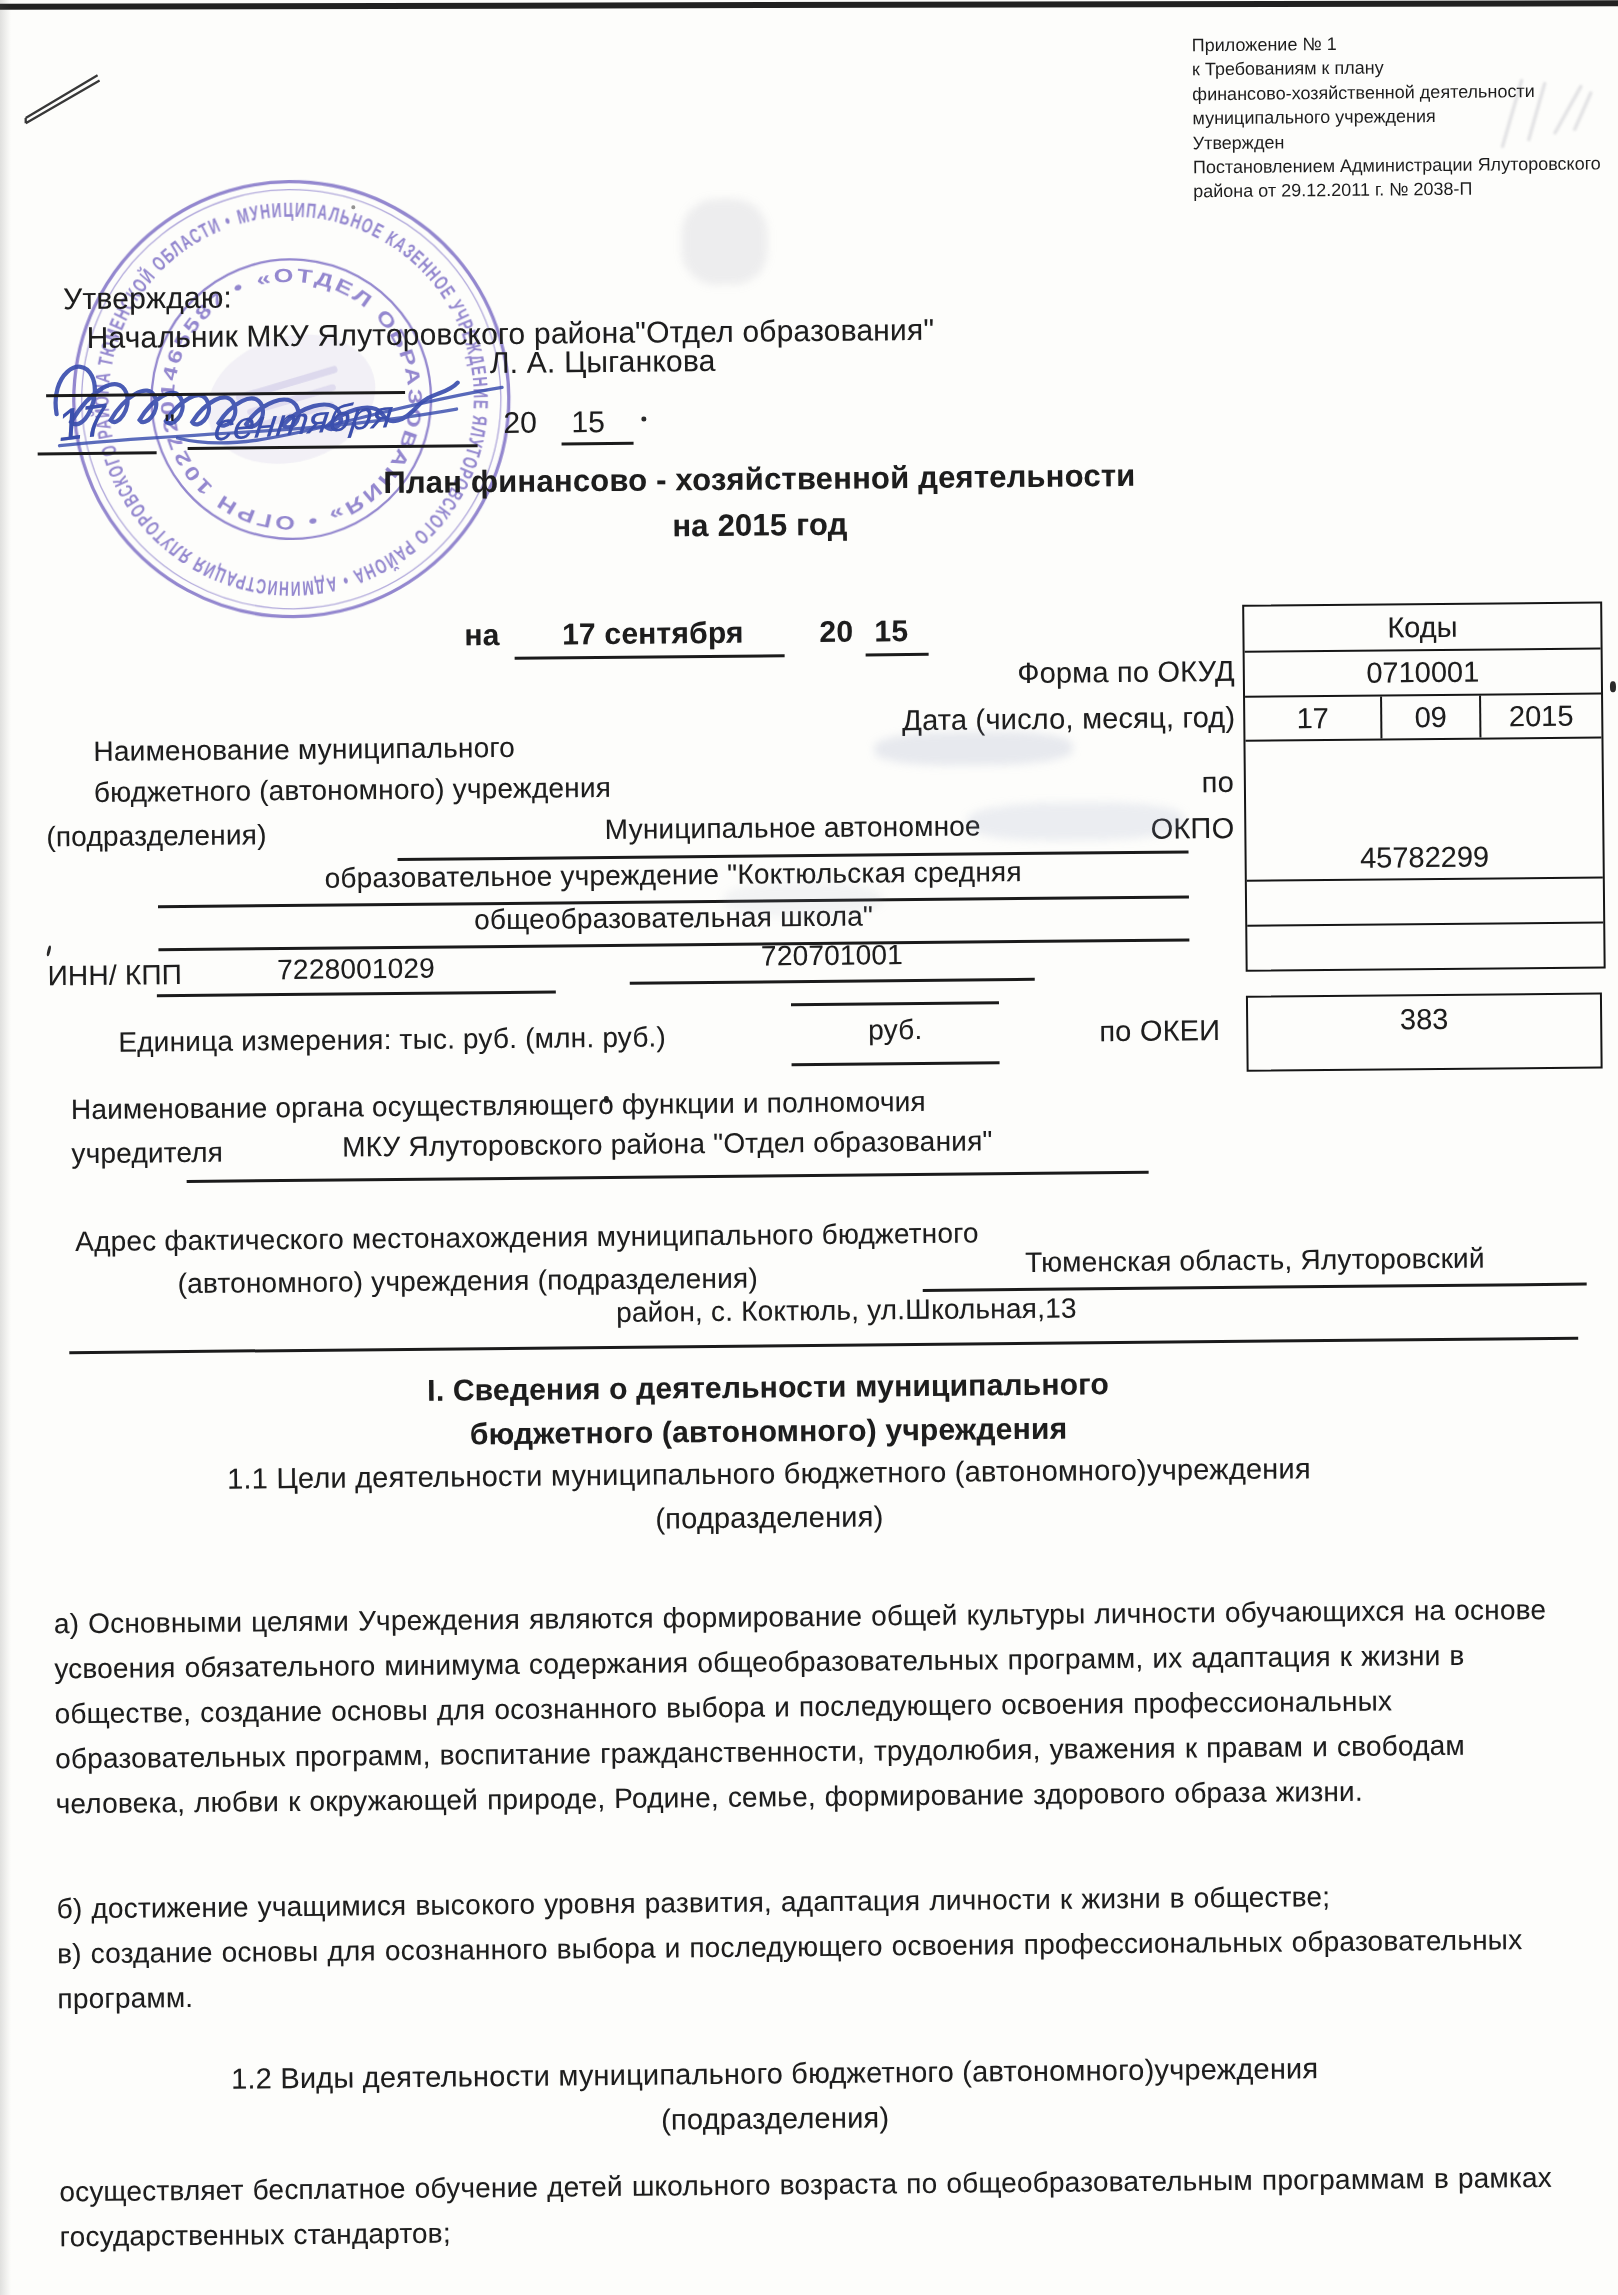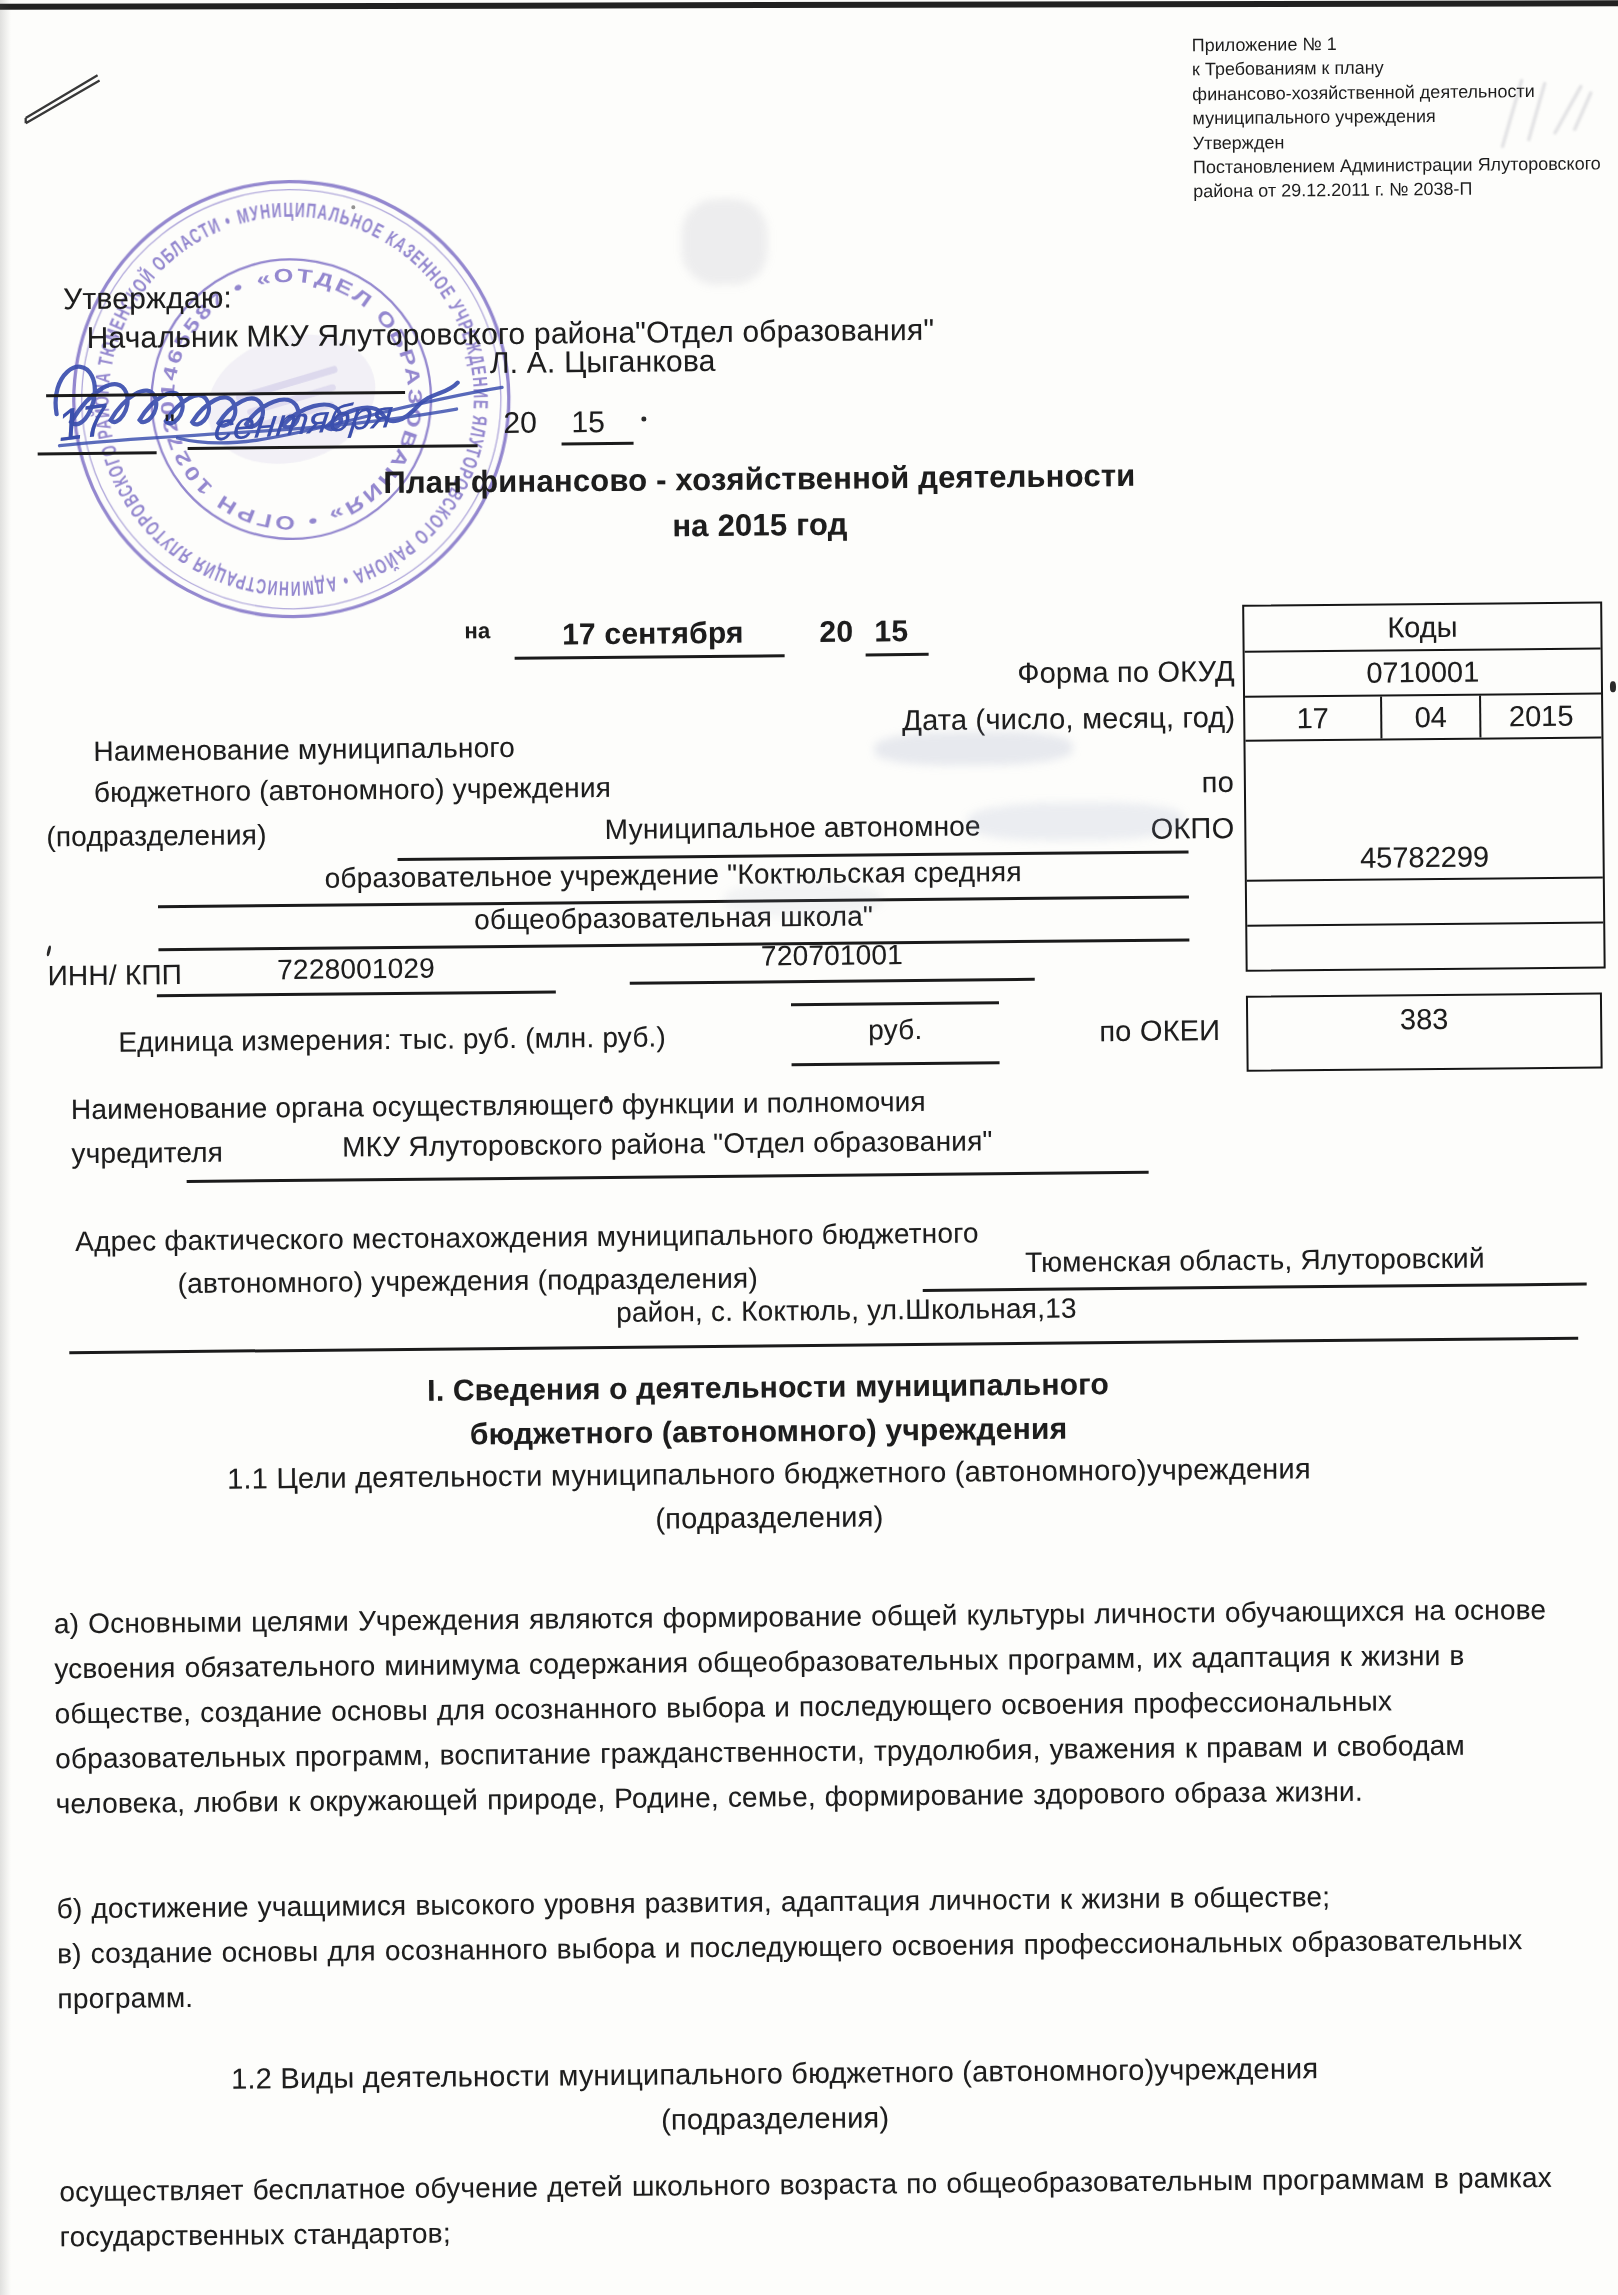--- a/index.html
+++ b/index.html
@@ -124,33 +124,33 @@
       <path d="M12,100 C130,132 280,62 505,28" fill="none" stroke="#3b4fae" stroke-width="5" stroke-linecap="round" opacity=".85"></path>
     </svg>
     <div class="t" style="left:502px;top:403px;font-size:30px;">20</div>
     <div class="t" style="left:570px;top:403px;font-size:30px;">15</div>
     <div class="ln" style="left:560px;top:440px;width:72px;"></div>
     <div class="speck" style="left:640px;top:415px;width:5.3px;height:5.3px;"></div>
 
     <div class="t c b" style="left:0;top:461px;width:1515px;font-size:31px;">План финансово - хозяйственной деятельности</div>
     <div class="t c b" style="left:0;top:507px;width:1515px;font-size:31px;">на 2015 год</div>
 
-    <div class="t b" style="left:461px;top:615px;font-size:22px;">на</div>
+    <div class="t b" style="left:461px;top:615px;font-size:30px;">на</div>
     <div class="t c b" style="left:521px;top:615px;width:257px;font-size:30px;">17 сентября</div>
     <div class="ln" style="left:511px;top:654px;width:270px;"></div>
     <div class="t b" style="left:816px;top:615px;font-size:30px;">20</div>
     <div class="t b" style="left:871px;top:615px;font-size:30px;">15</div>
     <div class="ln" style="left:862px;top:654px;width:63px;"></div>
 
     <div class="codes">
       <div class="c-row c-kody">Коды</div>
       <div class="c-row c-okud">0710001</div>
       <div class="c-row c-date">
         <div class="cell" style="width:135px;">17</div>
-        <div class="cell" style="width:97px;">04</div>
+        <div class="cell" style="width:97px;">09</div>
         <div class="cell" style="flex:1;">2015</div>
       </div>
       <div class="c-row c-okpo">
         <span>45782299</span>
       </div>
       <div class="c-row c-e1"></div>
       <div class="c-row c-e2"></div>
     </div>
     <div class="okei-box">383</div>
 

